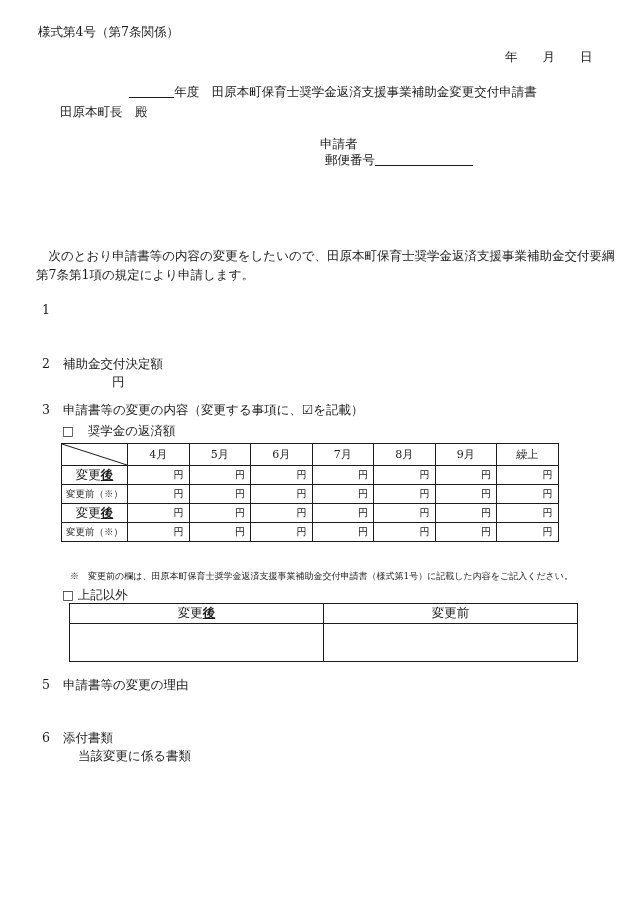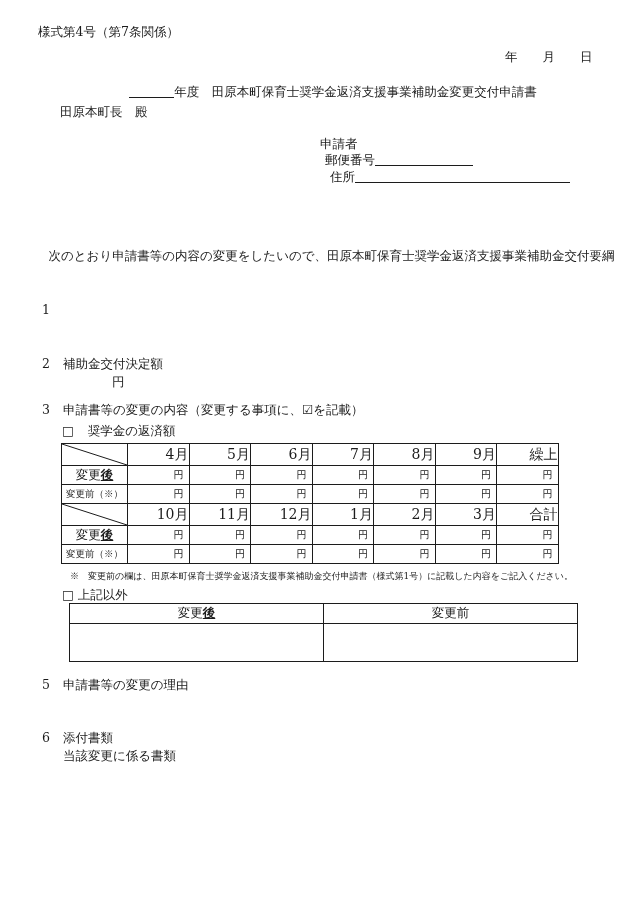--- a/index.html
+++ b/index.html
@@ -15,21 +15,21 @@
   }
   .abs{position:absolute;white-space:nowrap;}
   .blank{display:inline-block;border-bottom:1px solid #1c1c1c;height:13px;vertical-align:-2px;}
   .item{display:flex;}
   .item .no{width:21px;}
   .emph{font-weight:bold;text-decoration:underline;}
 
   table{border-collapse:collapse;table-layout:fixed;background:#fff;}
   .tbl1{width:497px;border:1.5px solid #1c1c1c;}
   .tbl1 th,.tbl1 td{border:1px solid #1c1c1c;padding:0;font-weight:normal;overflow:hidden;}
-  .tbl1 .month{text-align:right;font-size:14px;height:21px;margin-top:38px;}
+  .tbl1 .month{text-align:center;font-size:11px;height:21px;margin-top:38px;}
   .tbl1 .yen{text-align:right;padding-right:5px;font-size:10px;height:18px;}
   .tbl1 .lbl-after{text-align:center;font-size:12.5px;}
   .tbl1 .lbl-before{text-align:center;font-size:9.5px;}
   .corner{position:relative;}
   .corner svg{position:absolute;left:0;top:0;width:100%;height:100%;display:block;}
 
   .tbl2{width:508px;border:1.5px solid #1c1c1c;}
   .tbl2 th,.tbl2 td{border:1px solid #1c1c1c;padding:0;font-weight:normal;}
   .tbl2 th{text-align:center;font-size:12.5px;height:19px;}
   .tbl2 td{height:37px;}
@@ -49,26 +49,24 @@
   <div class="abs" style="left:0;top:84px;width:630px;text-align:center;padding-left:18px;">
     <span class="blank" style="width:45px;"></span><span>年度　田原本町保育士奨学金返済支援事業補助金変更交付申請書</span>
   </div>
 
   <div class="abs" style="left:60px;top:104px;">田原本町長　殿</div>
 
   <div class="abs" style="left:320px;top:136px;">申請者</div>
   <div class="abs" style="left:305px;top:152px;margin-left:20px;">
     <span>郵便番号</span><span class="blank" style="width:98px;"></span>
   </div>
-  <div class="abs" style="left:330px;top:169px;">
-    <span>住所</span><span class="blank" style="width:215px;"></span>
-  </div>
 
   <div class="abs intro" style="left:36px;top:246px;">
     <div class="l1">次のとおり申請書等の内容の変更をしたいので、田原本町保育士奨学金返済支援事業補助金交付要綱</div>
+    <div>第7条第1項の規定により申請します。</div>
   </div>
 
   <div class="abs item" style="left:42px;top:302px;">
     <span class="no">1</span>
   </div>
 
   <div class="abs item" style="left:42px;top:356px;">
     <span class="no">2</span>
     <span>補助金交付決定額</span>
   </div>
@@ -124,34 +122,20 @@
       <td class="lbl-before">変更前（※）</td>
       <td class="yen">円</td>
       <td class="yen">円</td>
       <td class="yen">円</td>
       <td class="yen">円</td>
       <td class="yen">円</td>
       <td class="yen">円</td>
       <td class="yen">円</td>
     </tr>
     <tr>
-      <th class="corner month">
-            <svg viewBox="0 0 100 100" preserveAspectRatio="none">
-              <line x1="0" y1="0" x2="100" y2="100" stroke="#1c1c1c" stroke-width="1" vector-effect="non-scaling-stroke"></line>
-            </svg>
-          </th>
-      <th class="month">10月</th>
-      <th class="month">11月</th>
-      <th class="month">12月</th>
-      <th class="month">1月</th>
-      <th class="month">2月</th>
-      <th class="month">3月</th>
-      <th class="month">合計</th>
-    </tr>
-    <tr>
       <td class="lbl-after"><span>変更</span><span class="emph">後</span></td>
       <td class="yen">円</td>
       <td class="yen">円</td>
       <td class="yen">円</td>
       <td class="yen">円</td>
       <td class="yen">円</td>
       <td class="yen">円</td>
       <td class="yen">円</td>
     </tr>
     <tr>
@@ -193,15 +177,15 @@
 
   <div class="abs item" style="left:42px;top:677px;">
     <span class="no">5</span>
     <span>申請書等の変更の理由</span>
   </div>
 
   <div class="abs item" style="left:42px;top:730px;">
     <span class="no">6</span>
     <span>添付書類</span>
   </div>
-  <div class="abs" style="left:63px;top:748px;">当該変更に係る書類</div>
+  <div class="abs" style="left:78px;top:748px;">当該変更に係る書類</div>
 
 </div>
 
 </body></html>

